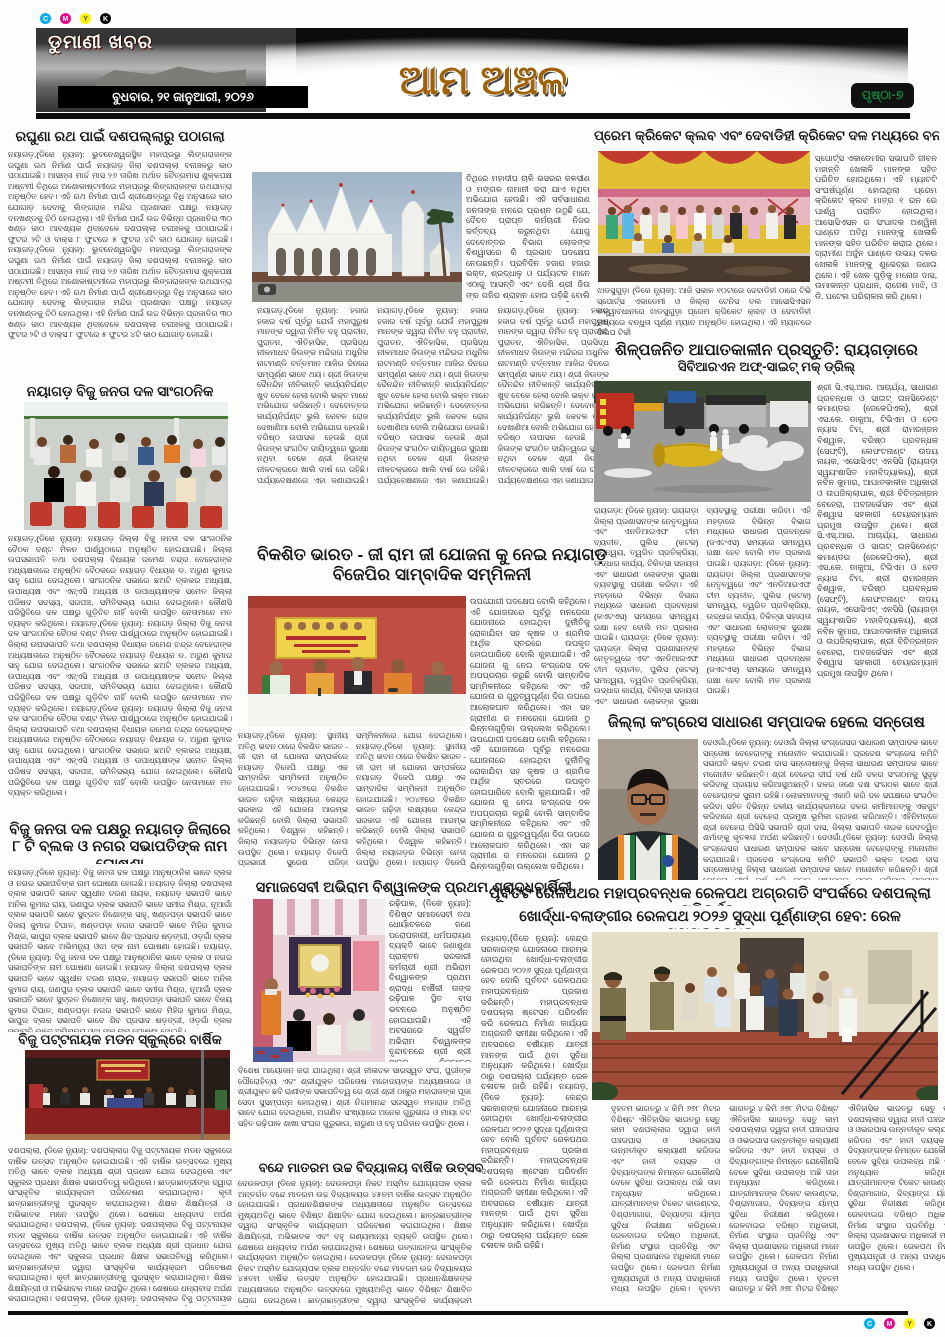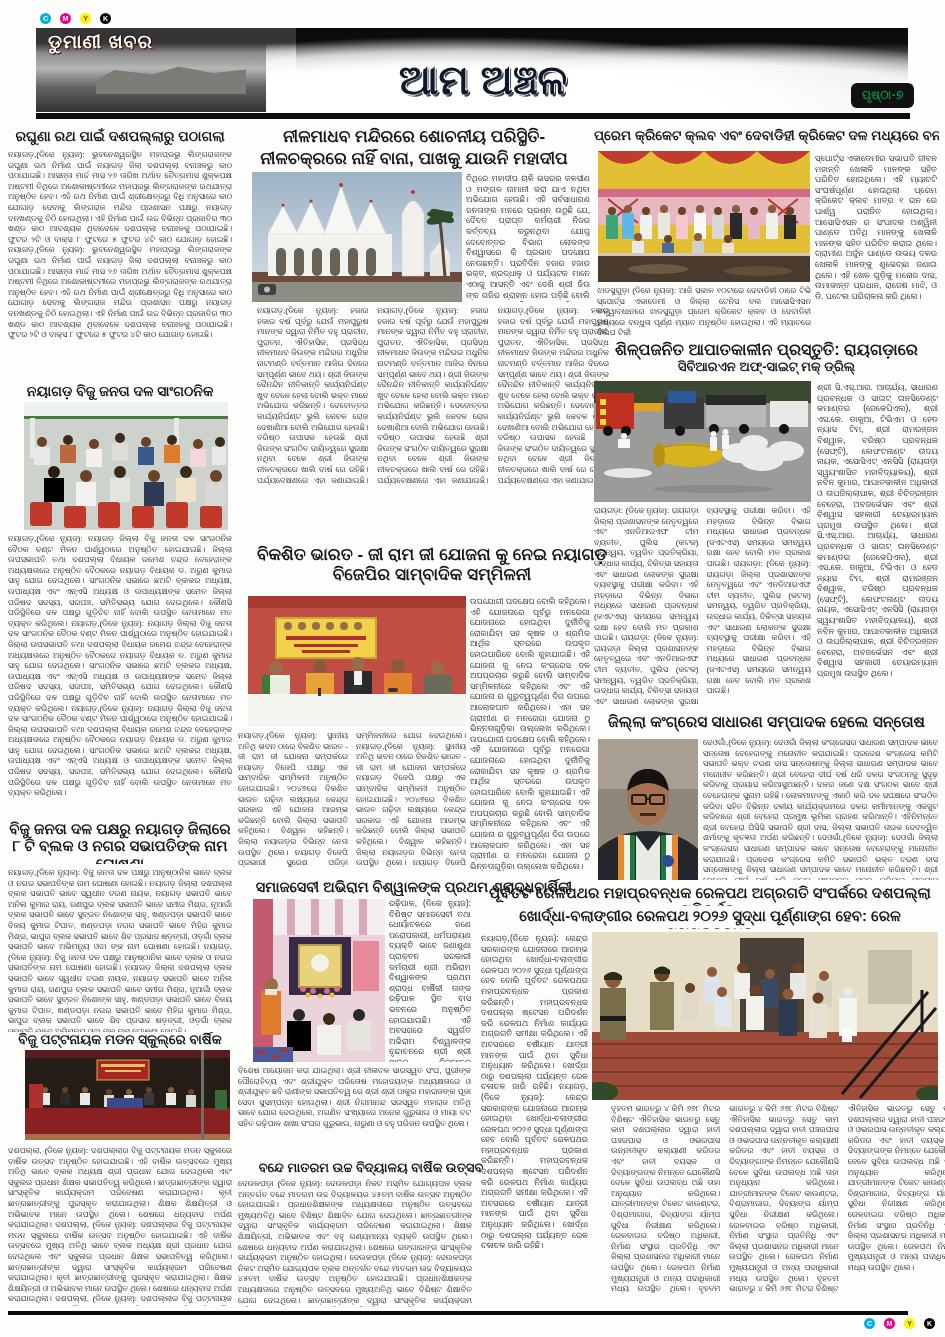--- a/index.html
+++ b/index.html
@@ -22,21 +22,21 @@
   #banner .village{position:absolute;left:0;top:0;width:260px;height:84px;
      background:linear-gradient(180deg,#3a3a3a 0 18%,#9a9a9a 30%,#c9c9c9 48%,#6e6e6e 70%,#353535 100%);
      opacity:.9;}
   #banner .hut{position:absolute;left:60px;top:36px;width:150px;height:30px;background:#7d7d78;
      clip-path:polygon(0 55%,12% 20%,38% 35%,55% 8%,78% 30%,100% 18%,100% 100%,0 100%);}
   .logo{left:48px;top:31px;font-size:19px;font-weight:bold;color:#fdfdf5;
         text-shadow:0 0 2px #000,1px 1px 0 #600;letter-spacing:1px;}
   .datebox{left:58px;top:86px;width:250px;height:22px;background:#000;color:#fff;
         font-size:12.5px;font-weight:bold;display:flex;align-items:center;justify-content:center;}
   .pagetitle{left:318px;top:58px;width:330px;text-align:center;font-size:41px;font-weight:bold;
-        color:#0f172a;line-height:1.1;
+        color:#a16207;line-height:1.1;
         text-shadow:-1px -1px 0 #fff,1px -1px 0 #fff,-1px 1px 0 #fff,2px 2px 0 #444;}
   .pagebadge{left:851px;top:83px;width:63px;height:25px;background:#111;border-radius:6px;
         color:#15803d;font-size:12.5px;font-weight:bold;display:flex;align-items:center;justify-content:center;}
   .toprule{left:36px;top:113px;width:874px;height:6px;background:#0d0d0d;}
   .botrule{left:8px;top:1311px;width:900px;height:4px;background:#0d0d0d;}
   
   .hl{font-weight:bold;color:#161616;text-align:center;line-height:1.15;overflow:hidden;}
   .body{font-size:8px;line-height:10.6px;text-align:justify;color:#1c1c1c;overflow:hidden;
         word-break:break-word;hyphens:auto;}
   .cols2{column-count:2;column-gap:8px;}
@@ -55,20 +55,21 @@
     <span class="dot y">Y</span>
     <span class="dot k">K</span>
   </div>
 
   <div class="abs" id="banner">
     <div class="village"></div>
     <div class="hut"></div>
     <div class="clouds"></div>
   </div>
   <div class="abs logo">ଡୁମାଣୀ ଖବର</div>
+  <div class="abs datebox">ବୁଧବାର, ୨୧ ଜାନୁଆରୀ, ୨୦୨୬</div>
   <div class="abs pagetitle">ଆମ ଅଞ୍ଚଳ</div>
   <div class="abs pagebadge">ପୃଷ୍ଠା-୭</div>
   <div class="abs toprule"></div>
 
   <div class="abs hl" style="left:8px;top:128px;width:224px;height:18px;font-size:14px;">ରଘୁଣା ରଥ ପାଇଁ ଦଶପଲ୍ଲାରୁ ପଠାଗଲା କାଠ</div>
   <div class="abs body" style="left:8px;top:150px;width:224px;height:230px;">ନୟାଗଡ଼,(ଡିକେ ନ୍ୟୁଜ): ଭୁବନେଶ୍ୱରସ୍ଥିତ ମହାପ୍ରଭୁ ଲିଙ୍ଗରାଜଙ୍କ ରଘୁଣା ରଥ ନିର୍ମାଣ ପାଇଁ ନୟାଗଡ଼ ଜିଲା ଦଶପଲ୍ଲା ବନାଞ୍ଚଳରୁ କାଠ ପଠାଯାଇଛି। ଆସନ୍ତା ମାର୍ଚ୍ଚ ମାସ ୨୬ ତାରିଖ ଅର୍ଥାତ ଚୈତ୍ରମାସ ଶୁକ୍ଳପକ୍ଷ ଅଷ୍ଟମୀ ତିଥିରେ ଅଶୋକାଷ୍ଟମୀରେ ମହାପ୍ରଭୁ ଲିଙ୍ଗରାଜଙ୍କ ରଥଯାତ୍ରା ଅନୁଷ୍ଠିତ ହେବ। ଏହି ରଥ ନିର୍ମାଣ ପାଇଁ ଶ୍ରୀକ୍ଷେତ୍ରରୁ ବିଧି ଅନୁସାରେ କାଠ ଯୋଗାଡ଼ ଦେବାକୁ ଲିଙ୍ଗରାଜ ମନ୍ଦିର ପ୍ରଶାସନ ପକ୍ଷରୁ ନୟାଗଡ଼ ବନଖଣ୍ଡକୁ ଚିଠି ହୋଇଥିଲା। ଏହି ନିର୍ମାଣ ପାଇଁ ଉଚ୍ଚ ବିଭିନ୍ନ ପ୍ରଜାତିର ୩୦ ଖଣ୍ଡ କାଠ ଆବଶ୍ୟକ ଥିବାବେଳେ ଦଶପଲ୍ଲା ବନାଞ୍ଚଳକୁ ପଠାଯାଇଛି। ଫୁଟର ୨ଟି ଓ ବାକ୍ସ ୮ ଫୁଟରେ ୫ ଫୁଟର ୪ଟି କାଠ ଯୋଗାଡ଼ ହୋଇଛି। ନୟାଗଡ଼,(ଡିକେ ନ୍ୟୁଜ): ଭୁବନେଶ୍ୱରସ୍ଥିତ ମହାପ୍ରଭୁ ଲିଙ୍ଗରାଜଙ୍କ ରଘୁଣା ରଥ ନିର୍ମାଣ ପାଇଁ ନୟାଗଡ଼ ଜିଲା ଦଶପଲ୍ଲା ବନାଞ୍ଚଳରୁ କାଠ ପଠାଯାଇଛି। ଆସନ୍ତା ମାର୍ଚ୍ଚ ମାସ ୨୬ ତାରିଖ ଅର୍ଥାତ ଚୈତ୍ରମାସ ଶୁକ୍ଳପକ୍ଷ ଅଷ୍ଟମୀ ତିଥିରେ ଅଶୋକାଷ୍ଟମୀରେ ମହାପ୍ରଭୁ ଲିଙ୍ଗରାଜଙ୍କ ରଥଯାତ୍ରା ଅନୁଷ୍ଠିତ ହେବ। ଏହି ରଥ ନିର୍ମାଣ ପାଇଁ ଶ୍ରୀକ୍ଷେତ୍ରରୁ ବିଧି ଅନୁସାରେ କାଠ ଯୋଗାଡ଼ ଦେବାକୁ ଲିଙ୍ଗରାଜ ମନ୍ଦିର ପ୍ରଶାସନ ପକ୍ଷରୁ ନୟାଗଡ଼ ବନଖଣ୍ଡକୁ ଚିଠି ହୋଇଥିଲା। ଏହି ନିର୍ମାଣ ପାଇଁ ଉଚ୍ଚ ବିଭିନ୍ନ ପ୍ରଜାତିର ୩୦ ଖଣ୍ଡ କାଠ ଆବଶ୍ୟକ ଥିବାବେଳେ ଦଶପଲ୍ଲା ବନାଞ୍ଚଳକୁ ପଠାଯାଇଛି। ଫୁଟର ୨ଟି ଓ ବାକ୍ସ ୮ ଫୁଟରେ ୫ ଫୁଟର ୪ଟି କାଠ ଯୋଗାଡ଼ ହୋଇଛି।</div>
 
   <div class="abs hl" style="left:8px;top:383px;width:224px;height:17px;font-size:14px;">ନୟାଗଡ଼ ବିଜୁ ଜନତା ଦଳ ସାଂଗଠନିକ ବୈଠକ</div>
   <div class="abs ph" style="left:24px;top:402px;width:204px;height:128px;">
     <svg viewBox="0 0 204 128" preserveAspectRatio="none">
@@ -155,22 +156,20 @@
       <rect x="82" y="48" width="36" height="10" fill="#3a4a8c"></rect>
       <rect y="58" width="205" height="32" fill="#8a2020"></rect>
       <rect y="84" width="205" height="6" fill="#a8704a"></rect>
       <rect x="4" y="34" width="14" height="24" fill="#b03030"></rect>
       <rect x="176" y="0" width="3" height="90" fill="#6e6e6e"></rect>
       <rect x="190" y="40" width="12" height="20" fill="#3a6a3a"></rect>
     </svg>
   </div>
   <div class="abs body" style="left:8px;top:1146px;width:224px;height:160px;">ଦଶପଲ୍ଲା, (ଡିକେ ନ୍ୟୁଜ): ଦଶପଲ୍ଲାର ବିଜୁ ପଟ୍ଟନାୟକ ମଡନ ସ୍କୁଲରେ ବାର୍ଷିକ ଉତ୍ସବ ଅନୁଷ୍ଠିତ ହୋଇଯାଇଛି। ଏହି ବାର୍ଷିକ ଉତ୍ସବରେ ମୁଖ୍ୟ ଅତିଥି ଭାବେ ବ୍ଲକ ଅଧ୍ୟକ୍ଷ ଶ୍ରୀ ପ୍ରଧାନ ଯୋଗ ଦେଇଥିଲେ ଏବଂ ସ୍କୁଲର ପ୍ରଧାନ ଶିକ୍ଷକ ସଭାପତିତ୍ୱ କରିଥିଲେ। ଛାତ୍ରଛାତ୍ରୀଙ୍କ ଦ୍ୱାରା ସାଂସ୍କୃତିକ କାର୍ଯ୍ୟକ୍ରମ ପରିବେଷଣ କରାଯାଇଥିଲା। କୃତୀ ଛାତ୍ରଛାତ୍ରୀଙ୍କୁ ପୁରସ୍କୃତ କରାଯାଇଥିଲା। ଶିକ୍ଷକ ଶିକ୍ଷୟିତ୍ରୀ ଓ ଅଭିଭାବକ ମାନେ ଉପସ୍ଥିତ ଥିଲେ। ଶେଷରେ ଧନ୍ୟବାଦ ଅର୍ପଣ କରାଯାଇଥିଲା। ଦଶପଲ୍ଲା, (ଡିକେ ନ୍ୟୁଜ): ଦଶପଲ୍ଲାର ବିଜୁ ପଟ୍ଟନାୟକ ମଡନ ସ୍କୁଲରେ ବାର୍ଷିକ ଉତ୍ସବ ଅନୁଷ୍ଠିତ ହୋଇଯାଇଛି। ଏହି ବାର୍ଷିକ ଉତ୍ସବରେ ମୁଖ୍ୟ ଅତିଥି ଭାବେ ବ୍ଲକ ଅଧ୍ୟକ୍ଷ ଶ୍ରୀ ପ୍ରଧାନ ଯୋଗ ଦେଇଥିଲେ ଏବଂ ସ୍କୁଲର ପ୍ରଧାନ ଶିକ୍ଷକ ସଭାପତିତ୍ୱ କରିଥିଲେ। ଛାତ୍ରଛାତ୍ରୀଙ୍କ ଦ୍ୱାରା ସାଂସ୍କୃତିକ କାର୍ଯ୍ୟକ୍ରମ ପରିବେଷଣ କରାଯାଇଥିଲା। କୃତୀ ଛାତ୍ରଛାତ୍ରୀଙ୍କୁ ପୁରସ୍କୃତ କରାଯାଇଥିଲା। ଶିକ୍ଷକ ଶିକ୍ଷୟିତ୍ରୀ ଓ ଅଭିଭାବକ ମାନେ ଉପସ୍ଥିତ ଥିଲେ। ଶେଷରେ ଧନ୍ୟବାଦ ଅର୍ପଣ କରାଯାଇଥିଲା। ଦଶପଲ୍ଲା, (ଡିକେ ନ୍ୟୁଜ): ଦଶପଲ୍ଲାର ବିଜୁ ପଟ୍ଟନାୟକ ମଡନ ସ୍କୁଲରେ ବାର୍ଷିକ ଉତ୍ସବ ଅନୁଷ୍ଠିତ ହୋଇଯାଇଛି। ଏହି ବାର୍ଷିକ ଉତ୍ସବରେ ମୁଖ୍ୟ ଅତିଥି ଭାବେ ବ୍ଲକ ଅଧ୍ୟକ୍ଷ ଶ୍ରୀ ପ୍ରଧାନ ଯୋଗ ଦେଇଥିଲେ ଏବଂ ସ୍କୁଲର ପ୍ରଧାନ ଶିକ୍ଷକ ସଭାପତିତ୍ୱ କରିଥିଲେ। ଛାତ୍ରଛାତ୍ରୀଙ୍କ ଦ୍ୱାରା ସାଂସ୍କୃତିକ କାର୍ଯ୍ୟକ୍ରମ ପରିବେଷଣ କରାଯାଇଥିଲା। କୃତୀ ଛାତ୍ରଛାତ୍ରୀଙ୍କୁ ପୁରସ୍କୃତ କରାଯାଇଥିଲା। ଶିକ୍ଷକ ଶିକ୍ଷୟିତ୍ରୀ ଓ ଅଭିଭାବକ ମାନେ ଉପସ୍ଥିତ ଥିଲେ। ଶେଷରେ ଧନ୍ୟବାଦ ଅର୍ପଣ କରାଯାଇଥିଲା।</div>
 
-  <div class="abs hl" style="left:238px;top:127px;width:352px;height:21px;font-size:17px;">ନୀଳମାଧବ ମନ୍ଦିରରେ ଶୋଚନୀୟ ପରିସ୍ଥିତି-</div>
-  <div class="abs hl" style="left:238px;top:149px;width:352px;height:21px;font-size:17px;">ନୀଳଚକ୍ରରେ ନାହିଁ ବାନା, ପାଖକୁ ଯାଉନି ମହାଦୀପ</div>
 
   <div class="abs ph" style="left:252px;top:172px;width:210px;height:130px;">
     <svg viewBox="0 0 210 130" preserveAspectRatio="none">
       <defs>
           <linearGradient id="sky" x1="0" y1="0" x2="0" y2="1">
         <stop offset="0" stop-color="#9db3c6"></stop>
             <stop offset="1" stop-color="#d9e0e7"></stop>
           </linearGradient>
         </defs>
       <rect width="210" height="130" fill="url(#sky)"></rect>

